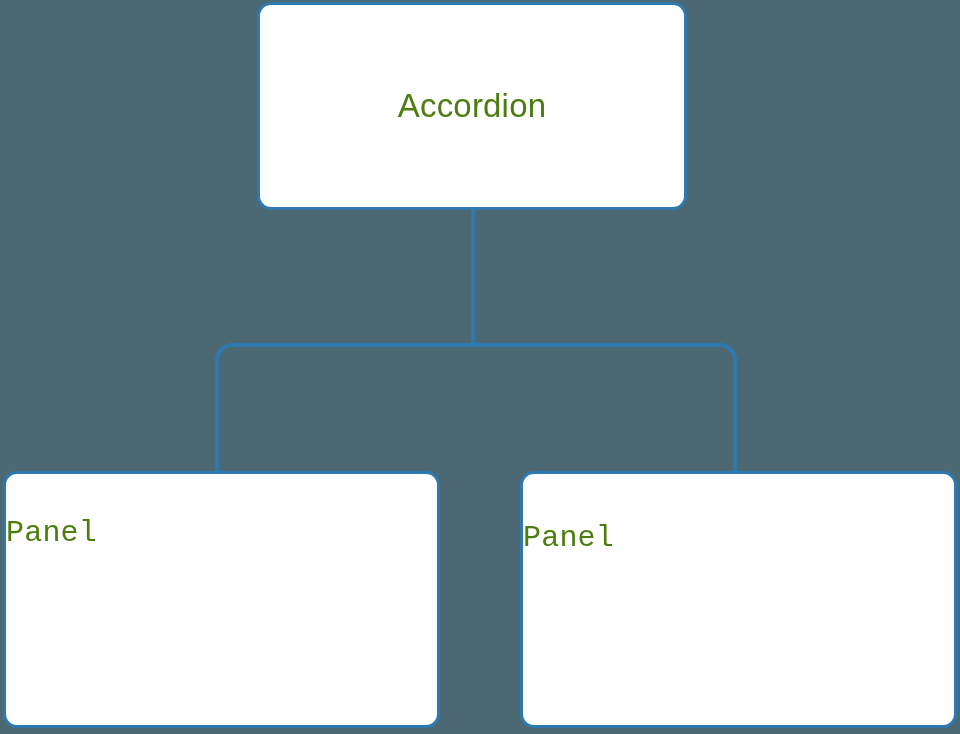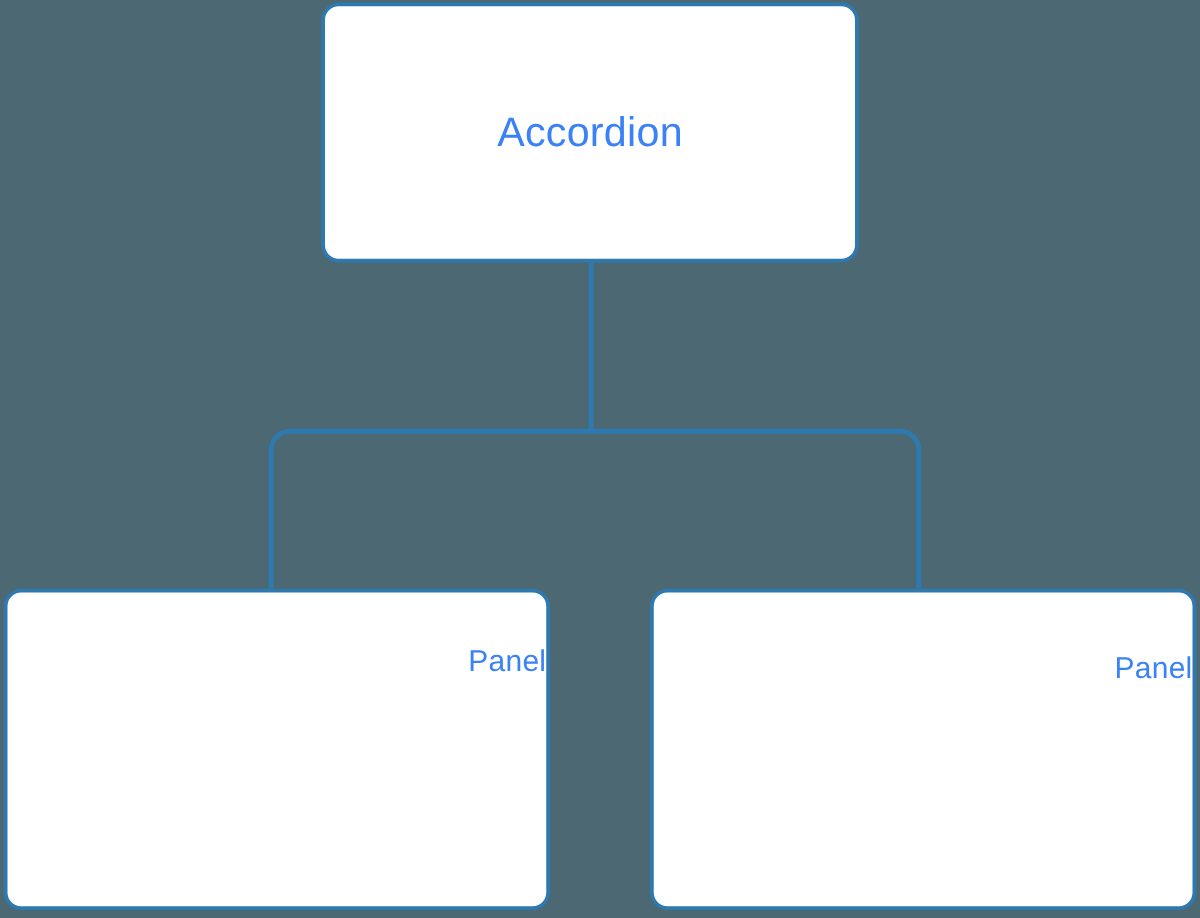--- a/index.html
+++ b/index.html
@@ -31,24 +31,24 @@
 
   
   .node-card {
     position: absolute;
     background: #ffffff;
     border: 3px solid #2e7ab0;
     border-radius: 14px;
     box-sizing: border-box;
   }
   .node-title {
-    color: #3b82f6;
+    color: #4d7c0f;
     font-size: 33px;
     font-weight: 400;
-    text-align: right;
+    text-align: left;
     letter-spacing: 0.2px;
     line-height: 1.1;
   }
 
   
   #node-accordion {
     left: 257px;
     top: 2px;
     width: 430px;
     height: 208px;
@@ -65,21 +65,22 @@
     height: 257px;
   }
   #node-panel-right {
     left: 520px;
     top: 471px;
     width: 437px;
     height: 257px;
   }
   .panel-title {
     margin-top: 43px;
-    font-size: 24px;
+    font-size: 30px;
+    font-family: Liberation Mono, monospace;
   }
   #node-panel-right .panel-title {
     margin-top: 48px;
   }
 </style>
 </head>
 <body>
 
 <div id="stage">
 

